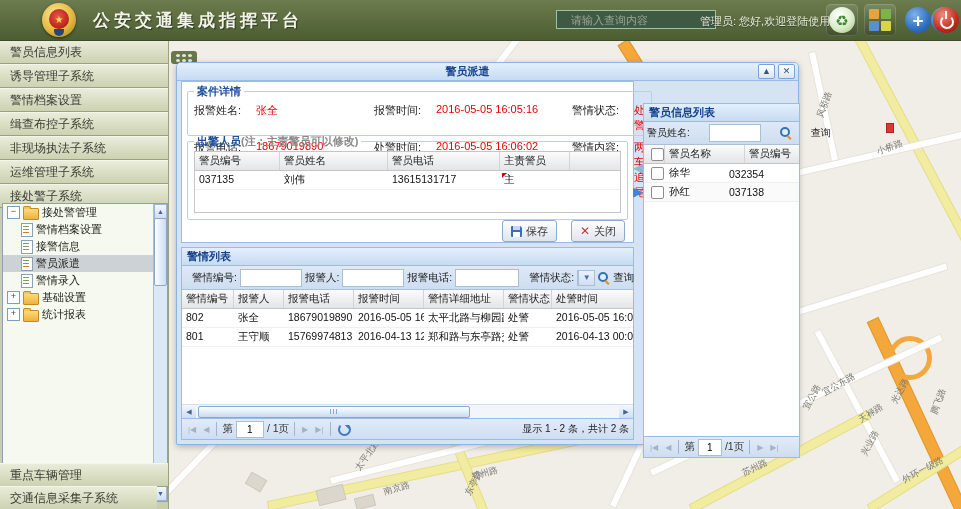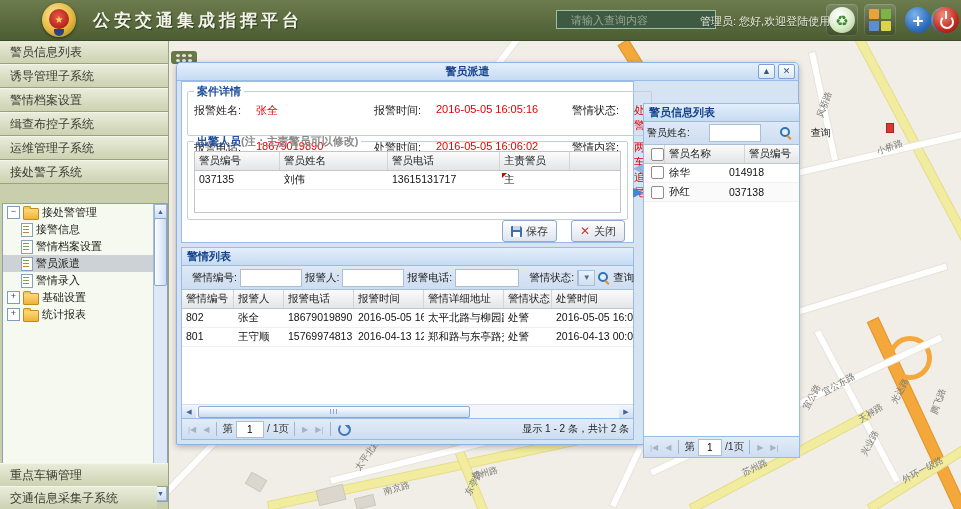--- a/index.html
+++ b/index.html
@@ -212,36 +212,37 @@
   <div class="hico" style="left:930px;background:none;box-shadow:none">
     <div class="powerball"></div>
   </div>
 </div>
 
 <div id="sidebar">
   <div class="acc">警员信息列表</div>
   <div class="acc">诱导管理子系统</div>
   <div class="acc">警情档案设置</div>
   <div class="acc">缉查布控子系统</div>
+  <div class="acc">非现场执法子系统</div>
   <div class="acc">运维管理子系统</div>
   <div class="acc">接处警子系统</div>
 
   <div id="tree">
     <div class="trow">
       <span class="expander">−</span>
       <span class="folder"></span>
       <span>接处警管理</span>
     </div>
     <div class="trow indent1">
       <span class="doc"></span>
-      <span>接警信息</span>
+      <span>警情档案设置</span>
     </div>
     <div class="trow indent1">
       <span class="doc"></span>
-      <span>警情档案设置</span>
+      <span>接警信息</span>
     </div>
     <div class="trow indent1 sel">
       <span class="doc"></span>
       <span>警员派遣</span>
     </div>
     <div class="trow indent1">
       <span class="doc"></span>
       <span>警情录入</span>
     </div>
     <div class="trow">
@@ -415,26 +416,26 @@
         <span class="icon-search"></span>
         <span>查询</span>
       </div>
       <div class="grid-h">
         <div class="gc" style="width:21px;display:flex;align-items:center">
             <span class="cb"></span>
           </div>
         <div class="gc" style="width:80px">警员名称</div>
         <div class="gc last">警员编号</div>
       </div>
-      <div class="grid-r" style="height:18px;align-items:flex-start">
+      <div class="grid-r" style="height:18px;align-items:flex-end">
         <div class="gc" style="width:21px;display:flex;align-items:center">
             <span class="cb"></span>
           </div>
         <div class="gc" style="width:60px">徐华</div>
-        <div class="gc last">014918</div>
+        <div class="gc last">032354</div>
       </div>
       <div class="grid-r" style="height:18px;align-items:center;background:#fafafa">
         <div class="gc" style="width:21px;display:flex;align-items:center">
             <span class="cb"></span>
           </div>
         <div class="gc" style="width:60px">孙红</div>
         <div class="gc last">037138</div>
       </div>
       <div id="off-empty"></div>
       <div class="pager">

